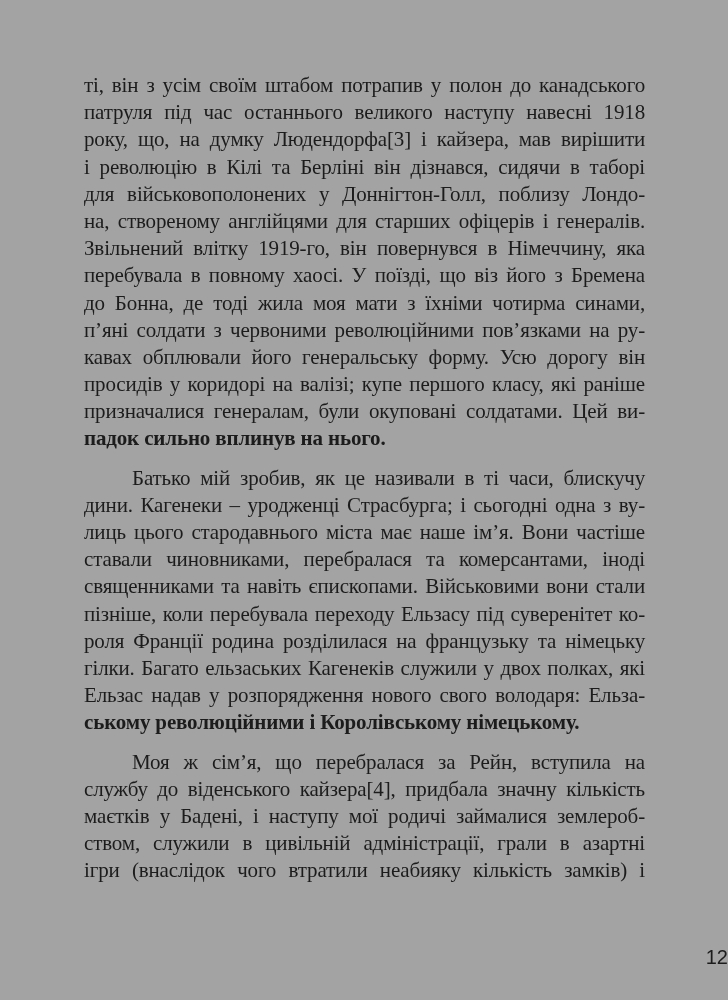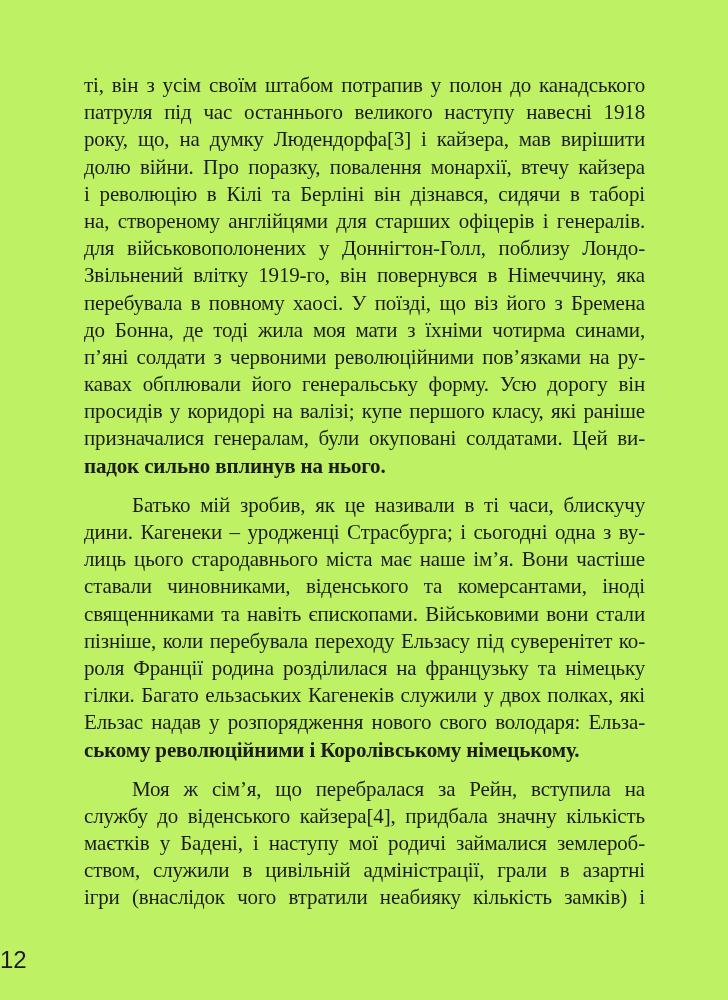--- a/index.html
+++ b/index.html
@@ -11,21 +11,21 @@
       width: 728px;
       height: 1000px;
       position: relative;
       overflow: hidden;
     }
     .page {
       position: absolute;
       left: 0; top: 0;
       width: 728px;
       height: 1000px;
-      background: #bef264;
+      background: #a3a3a3;
     }
     .text-block {
       position: absolute;
       left: 84px;
       top: 72px;
       width: 561px;
       font-family: "Liberation Serif", serif;
       font-size: 21px;
       line-height: 27.2px;
       color: #1c1c1c;
@@ -46,54 +46,53 @@
       padding-left: 48px;
     }
     .para-gap {
       height: 12px;
     }
     .page-number {
       position: absolute;
       left: 0;
       width: 728px;
       top: 946px;
-      text-align: left;
+      text-align: right;
       font-family: "Liberation Sans", sans-serif;
-      font-size: 24px;
+      font-size: 20px;
       color: #1c1c1c;
     }
   </style>
 </head>
 <body>
 
 <div class="page">
   <div class="text-block" id="text-block">
       <div class="paragraph">
         <span class="line">ті, він з усім своїм штабом потрапив у полон до канадського</span>
         <span class="line">патруля під час останнього великого наступу навесні 1918</span>
         <span class="line">року, що, на думку Людендорфа[3] і кайзера, мав вирішити</span>
-        <span class="line">долю війни. Про поразку, повалення монархії, втечу кайзера</span>
         <span class="line">і революцію в Кілі та Берліні він дізнався, сидячи в таборі</span>
+        <span class="line">для військовополонених у Доннігтон-Голл, поблизу Лондо-</span>
         <span class="line">на, створеному англійцями для старших офіцерів і генералів.</span>
-        <span class="line">для військовополонених у Доннігтон-Голл, поблизу Лондо-</span>
         <span class="line">Звільнений влітку 1919-го, він повернувся в Німеччину, яка</span>
         <span class="line">перебувала в повному хаосі. У поїзді, що віз його з Бремена</span>
         <span class="line">до Бонна, де тоді жила моя мати з їхніми чотирма синами,</span>
         <span class="line">п’яні солдати з червоними революційними пов’язками на ру-</span>
         <span class="line">кавах обплювали його генеральську форму. Усю дорогу він</span>
         <span class="line">просидів у коридорі на валізі; купе першого класу, які раніше</span>
         <span class="line">призначалися генералам, були окуповані солдатами. Цей ви-</span>
         <span class="line last">падок сильно вплинув на нього.</span>
       </div>
       <div class="para-gap"></div>
       <div class="paragraph">
         <span class="line indent">Батько мій зробив, як це називали в ті часи, блискучу</span>
         <span class="line">дини. Кагенеки – уродженці Страсбурга; і сьогодні одна з ву-</span>
         <span class="line">лиць цього стародавнього міста має наше ім’я. Вони частіше</span>
-        <span class="line">ставали чиновниками, віденського та комерсантами, іноді</span>
+        <span class="line">ставали чиновниками, перебралася та комерсантами, іноді</span>
         <span class="line">священниками та навіть єпископами. Військовими вони стали</span>
         <span class="line">пізніше, коли перебувала переходу Ельзасу під суверенітет ко-</span>
         <span class="line">роля Франції родина розділилася на французьку та німецьку</span>
         <span class="line">гілки. Багато ельзаських Кагенеків служили у двох полках, які</span>
         <span class="line">Ельзас надав у розпорядження нового свого володаря: Ельза-</span>
         <span class="line last">ському революційними і Королівському німецькому.</span>
       </div>
       <div class="para-gap"></div>
       <div class="paragraph">
         <span class="line indent">Моя ж сім’я, що перебралася за Рейн, вступила на</span>

